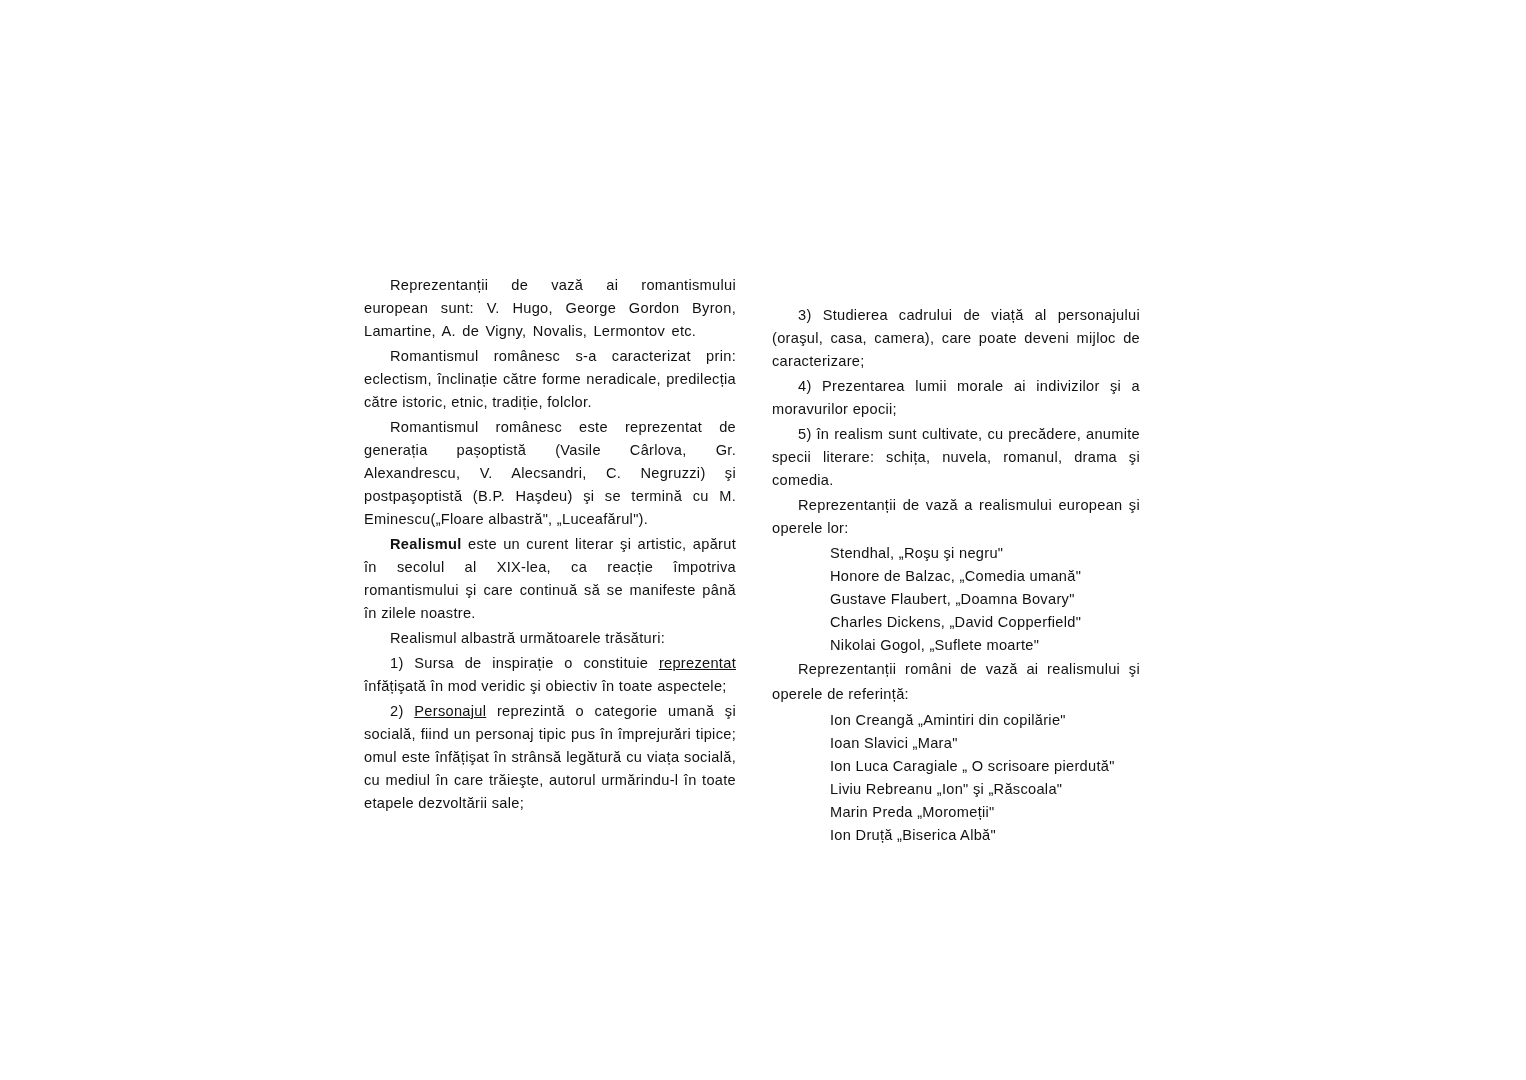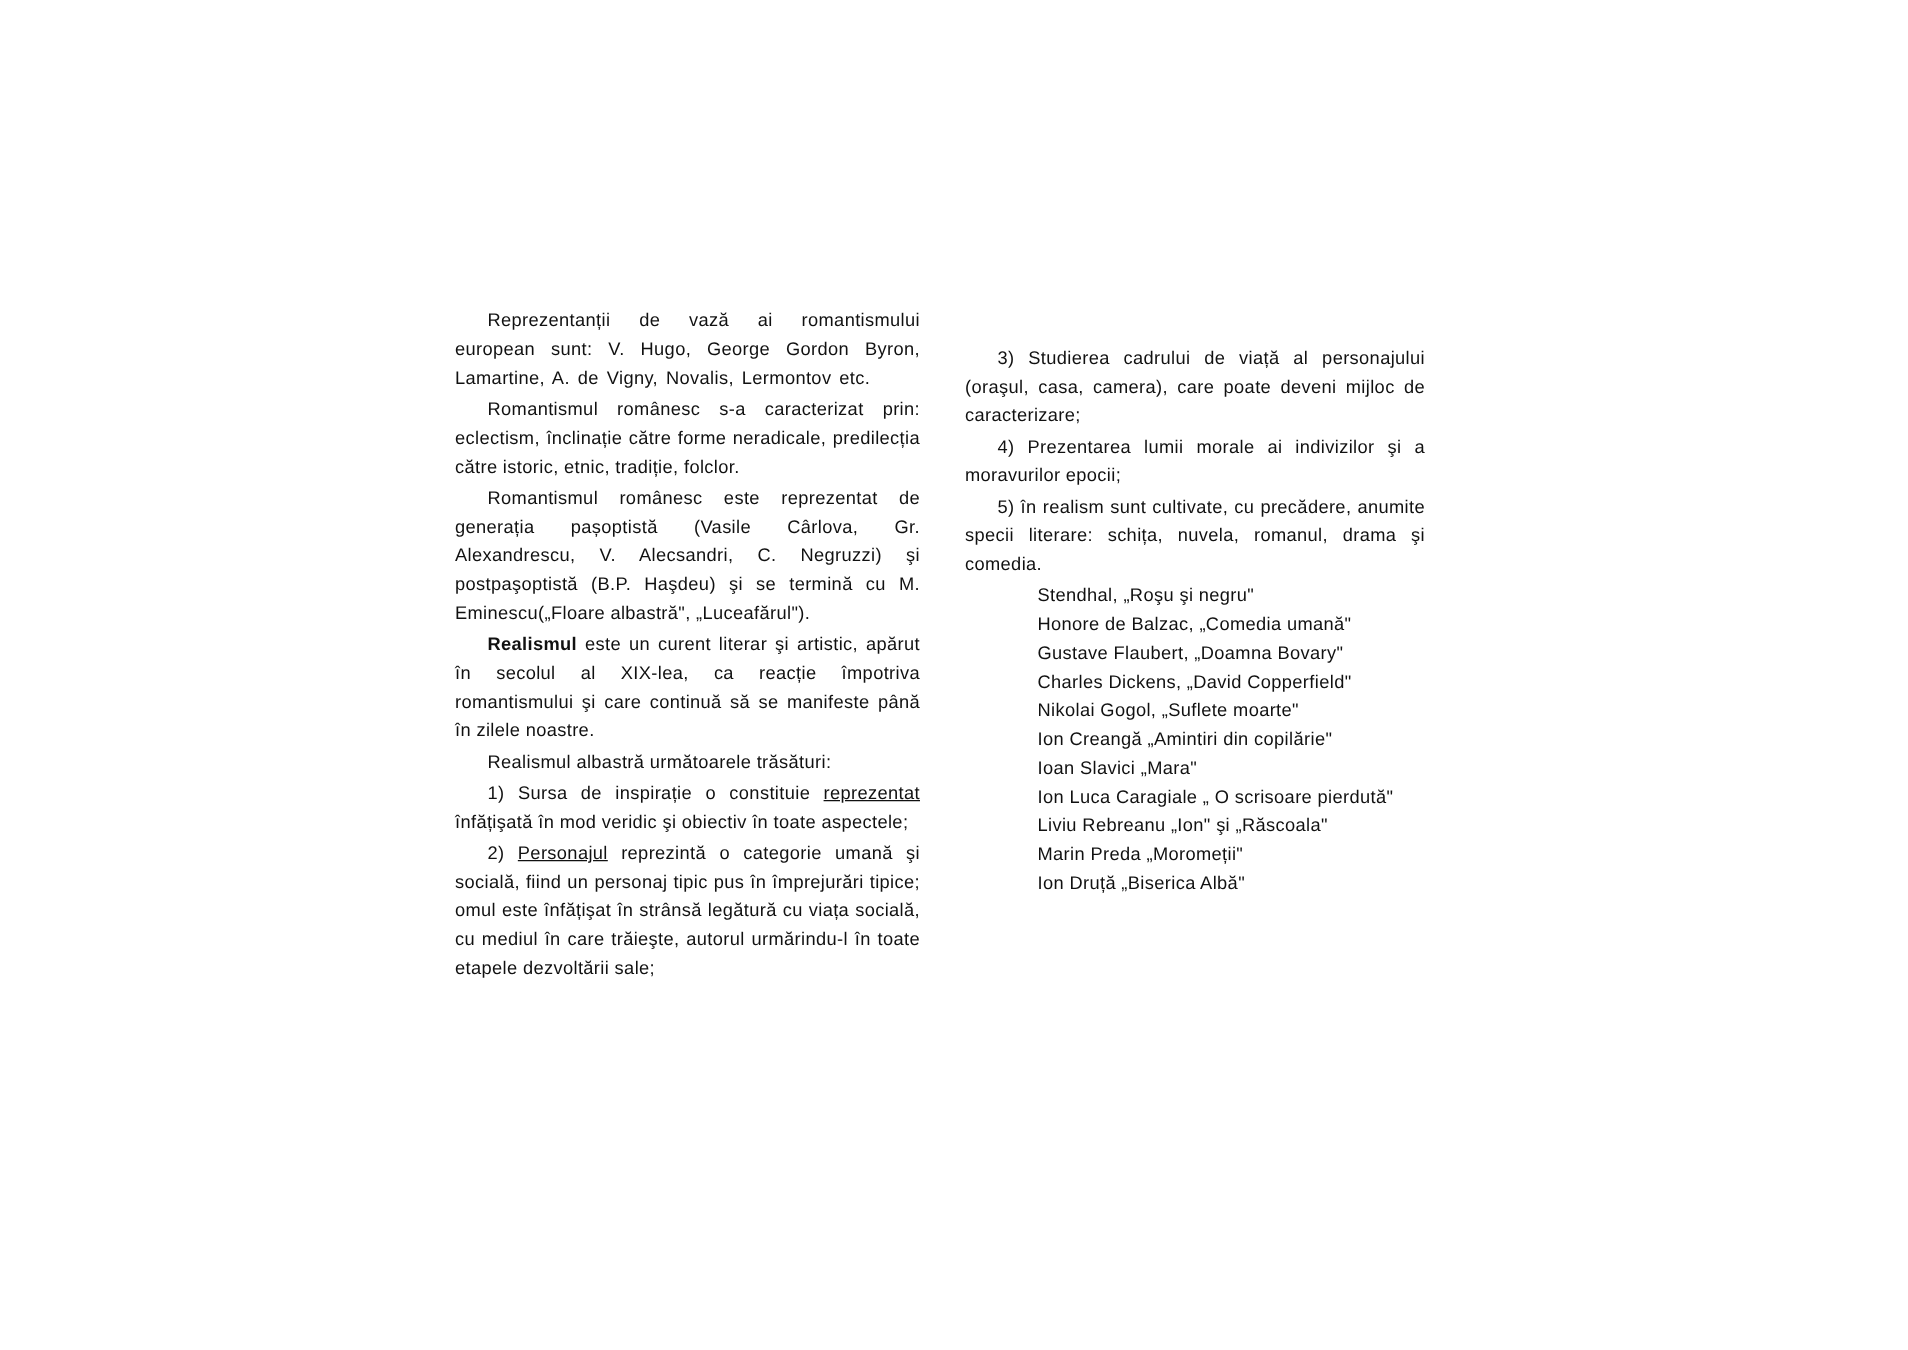--- a/index.html
+++ b/index.html
@@ -11,21 +11,21 @@
       width: 1526px;
       height: 1080px;
       position: relative;
       overflow: hidden;
       font-family: "Liberation Sans", "DejaVu Sans", sans-serif;
       color: #111111;
       font-size: 14.6px;
     }
     .col {
       position: absolute;
-      top: 246px;
+      top: 274px;
     }
     .col-left { left: 364px; width: 372px; }
     .col-right { left: 772px; width: 368px; margin-top: 30px; }
     .p {
       margin: 0 0 2px 0;
       line-height: 23px;
       text-align: justify;
       text-indent: 26px;
       letter-spacing: 0.3px;
     }
@@ -50,27 +50,29 @@
   <p class="p"><span class="bold">Realismul</span><span> este un curent literar şi artistic, apărut în secolul al XIX-lea, ca reacție împotriva romantismului şi care continuă să se manifeste până în zilele noastre.</span></p>
   <p class="p">Realismul albastră următoarele trăsături:</p>
   <p class="p"><span>1) Sursa de inspirație o constituie </span><span class="u">reprezentat</span><span> înfățişată în mod veridic şi obiectiv în toate aspectele;</span></p>
   <p class="p"><span>2) </span><span class="u">Personajul</span><span> reprezintă o categorie umană şi socială, fiind un personaj tipic pus în împrejurări tipice; omul este înfățişat în strânsă legătură cu viața socială, cu mediul în care trăieşte, autorul urmărindu-l în toate etapele dezvoltării sale;</span></p>
 </div>
 
 <div class="col col-right">
   <p class="p">3) Studierea cadrului de viață al personajului (oraşul, casa, camera), care poate deveni mijloc de caracterizare;</p>
   <p class="p">4) Prezentarea lumii morale ai indivizilor şi a moravurilor epocii;</p>
   <p class="p">5) în realism sunt cultivate, cu precădere, anumite specii literare: schița, nuvela, romanul, drama şi comedia.</p>
+  <p class="p">Reprezentanții de vază a realismului european şi operele lor:</p>
   <div>
     <div class="list-item">Stendhal, „Roşu şi negru"</div>
     <div class="list-item">Honore de Balzac, „Comedia umană"</div>
     <div class="list-item">Gustave Flaubert, „Doamna Bovary"</div>
     <div class="list-item">Charles Dickens, „David Copperfield"</div>
     <div class="list-item">Nikolai Gogol, „Suflete moarte"</div>
   </div>
+  <p class="p" style="line-height:25px;">Reprezentanții români de vază ai realismului şi operele de referință:</p>
   <div>
     <div class="list-item">Ion Creangă „Amintiri din copilărie"</div>
     <div class="list-item">Ioan Slavici „Mara"</div>
     <div class="list-item">Ion Luca Caragiale „ O scrisoare pierdută"</div>
     <div class="list-item">Liviu Rebreanu „Ion" şi „Răscoala"</div>
     <div class="list-item">Marin Preda „Moromeții"</div>
     <div class="list-item">Ion Druță „Biserica Albă"</div>
   </div>
 </div>
 

